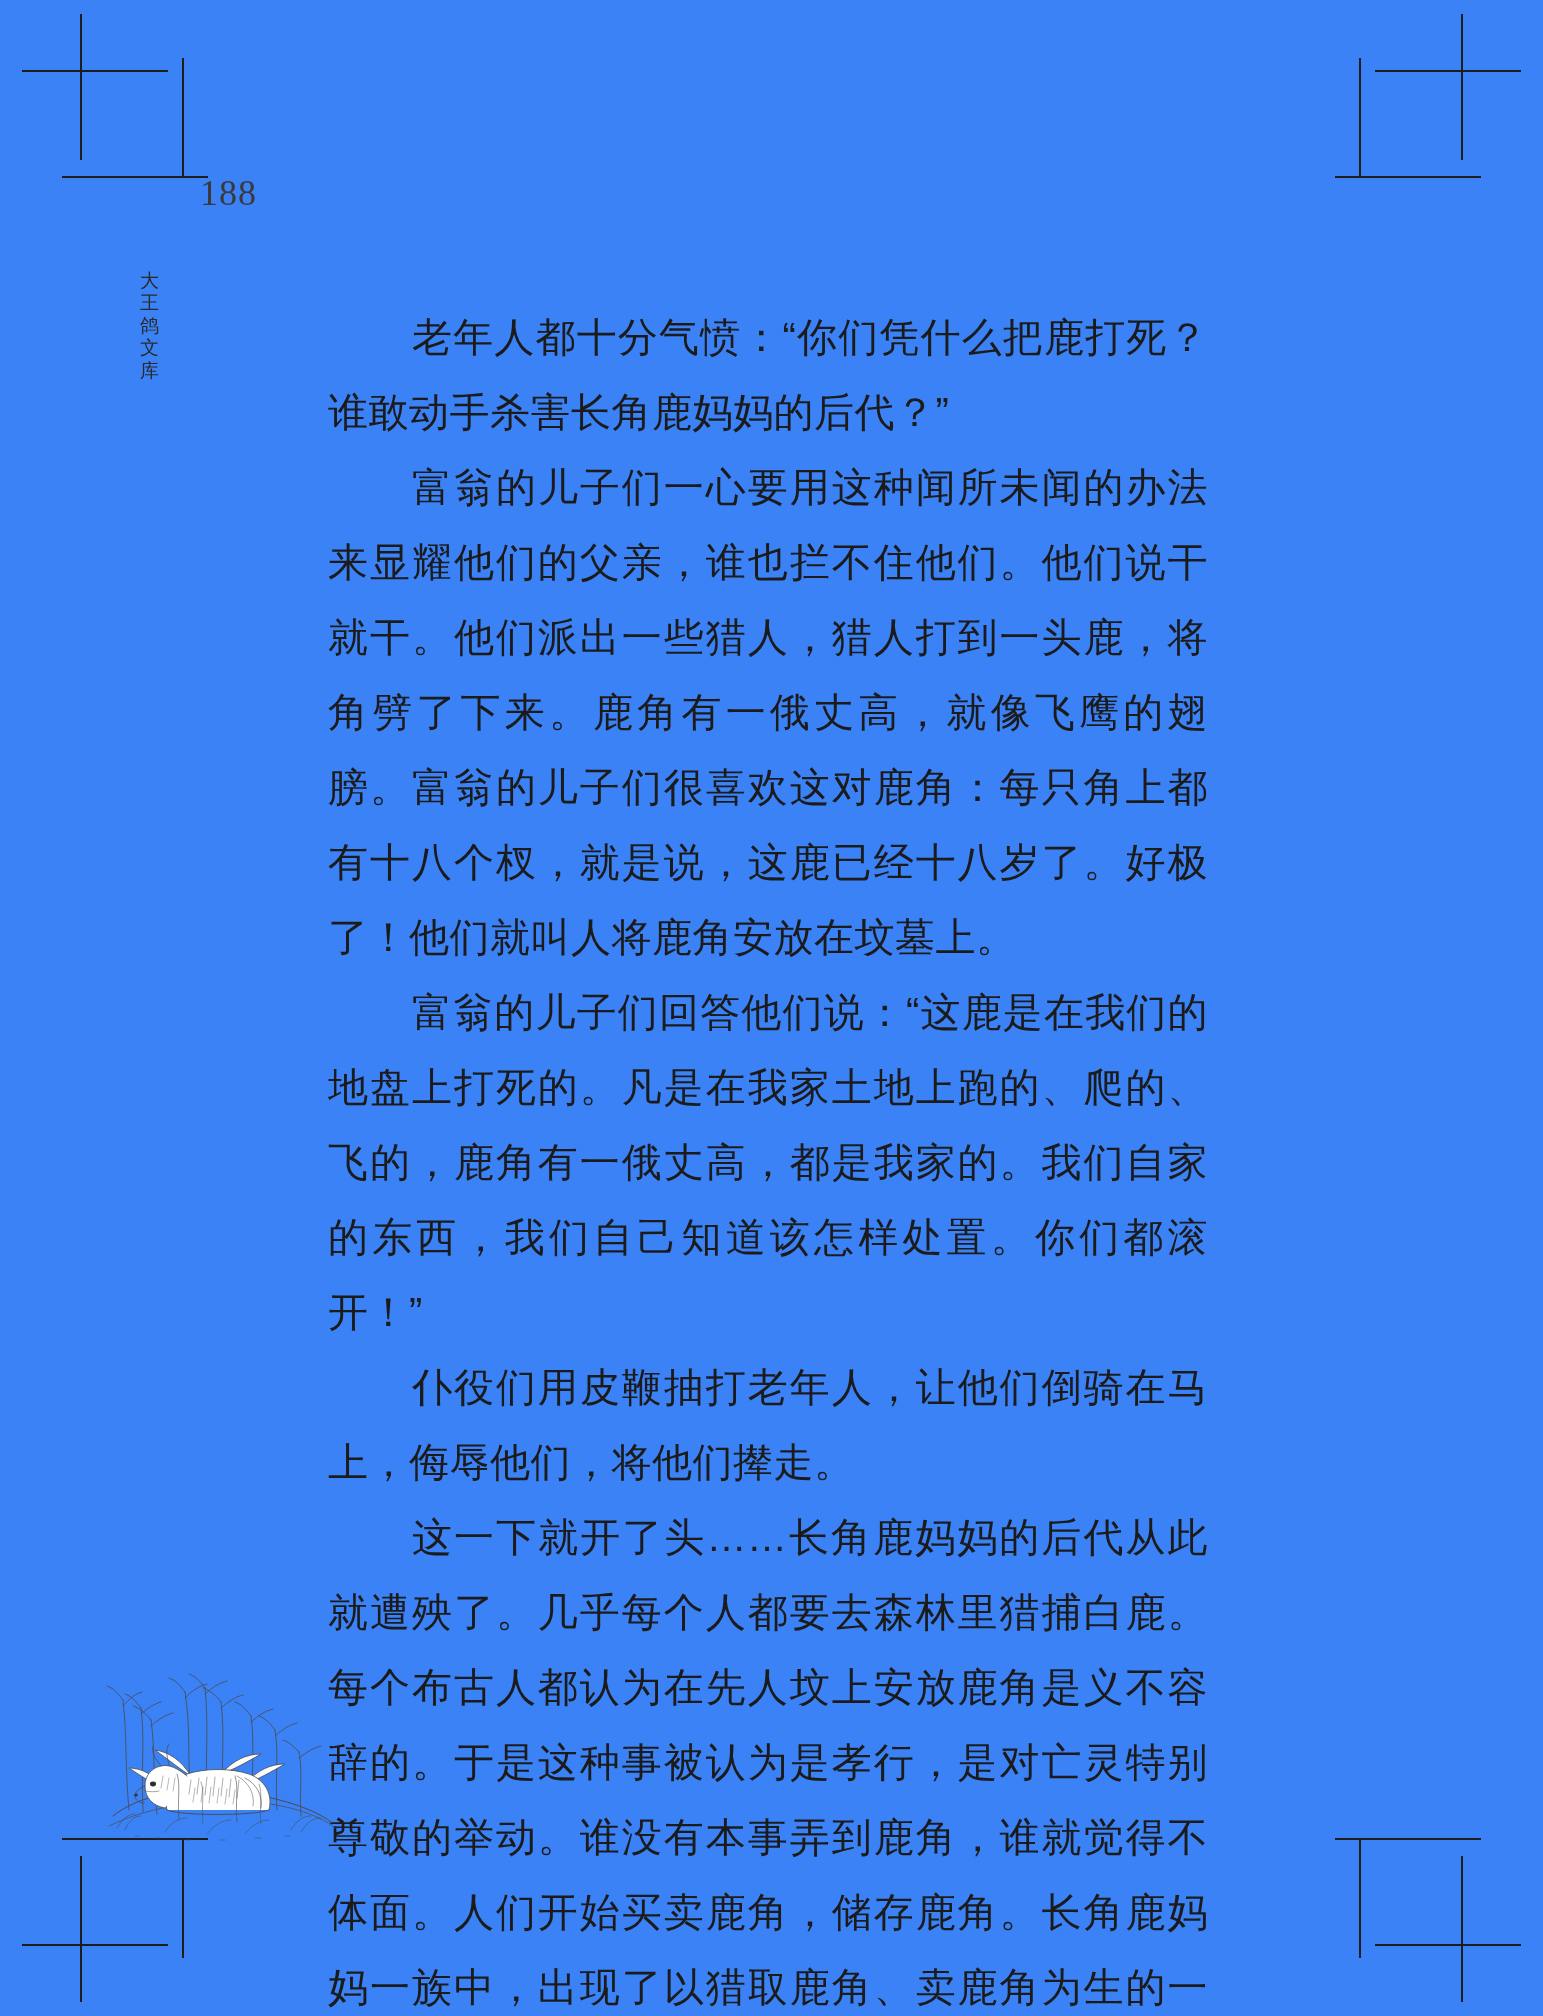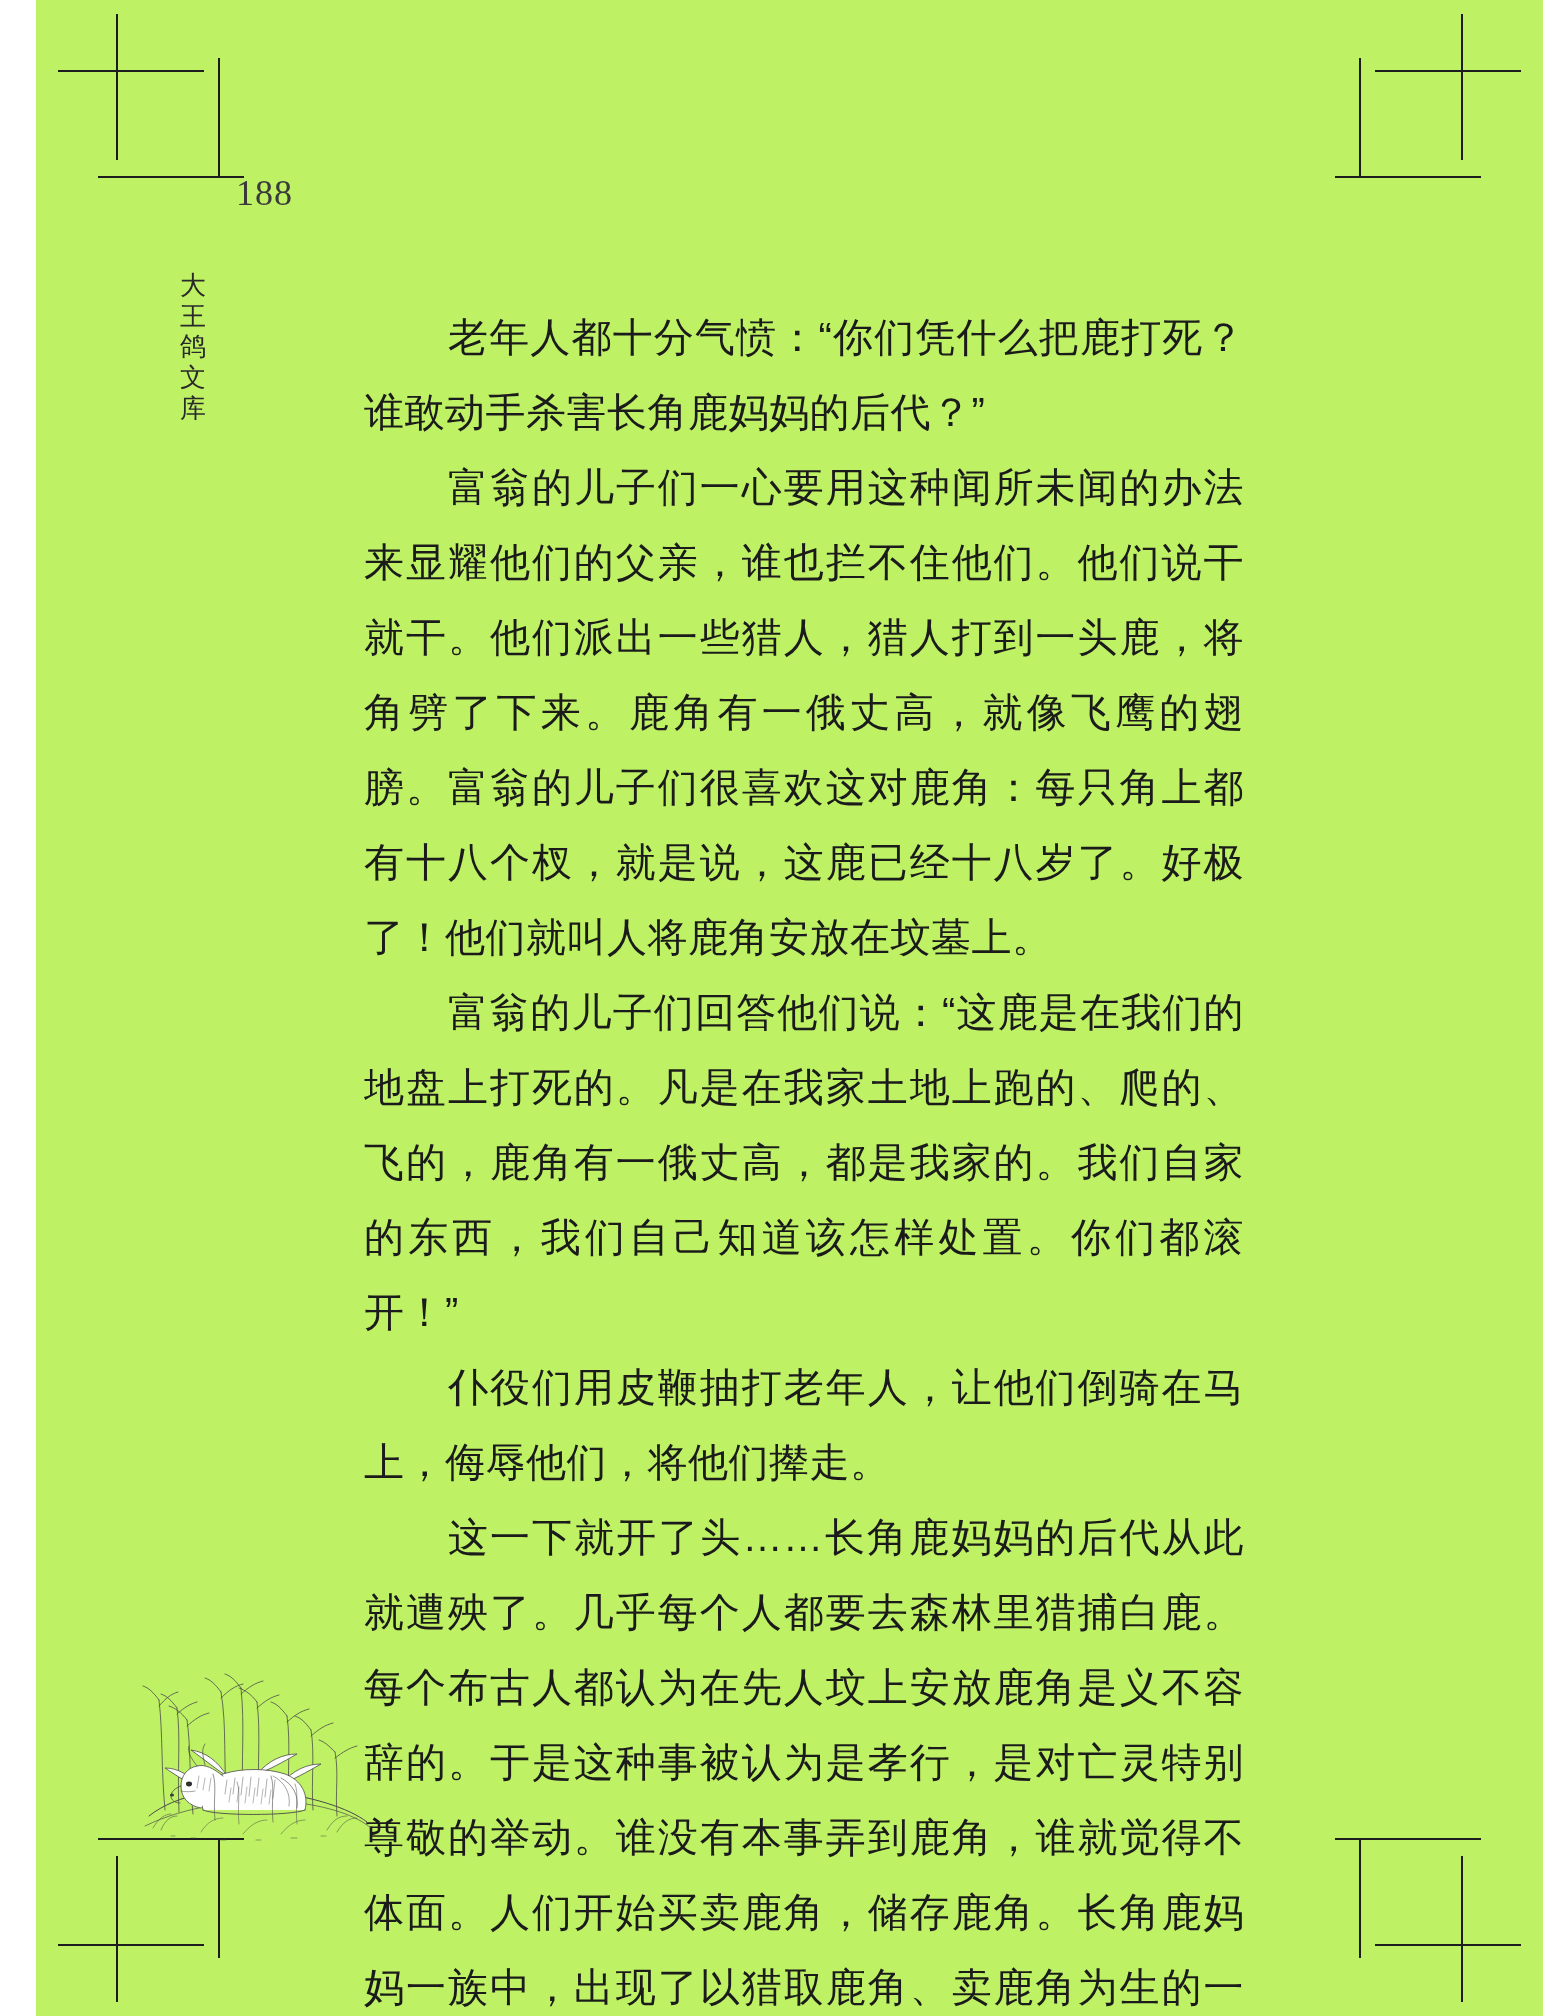--- a/index.html
+++ b/index.html
@@ -6,22 +6,21 @@
   body {
     width:1543px; height:2016px;
     background:#ffffff;
     font-family:"Liberation Sans", sans-serif;
     position:relative;
     overflow:hidden;
     color:#1a1a1a;
   }
   .page {
     position:absolute; inset:0;
-    background:#bef264;
-    margin-left:36px;
+    background:#3b82f6;
   }
 
   
   .cropmark { position:absolute; }
   .cropmark i {
     position:absolute;
     background:#1d1d1d;
   }
 
   
@@ -60,24 +59,24 @@
     font-size:36px;
     color:#3a3a3a;
     letter-spacing:1px;
   }
 
   
   .series-title {
     position:absolute;
     left:140px; top:270px;
     width:34px;
-    font-size:26px;
+    font-size:19px;
     line-height:1.18;
     color:#2a2a2a;
-    text-align:center;
+    text-align:left;
     word-break:break-all;
     letter-spacing:0;
   }
 
   
   .bodycol {
     position:absolute;
     left:328px; top:300px;
     width:880px;
   }

